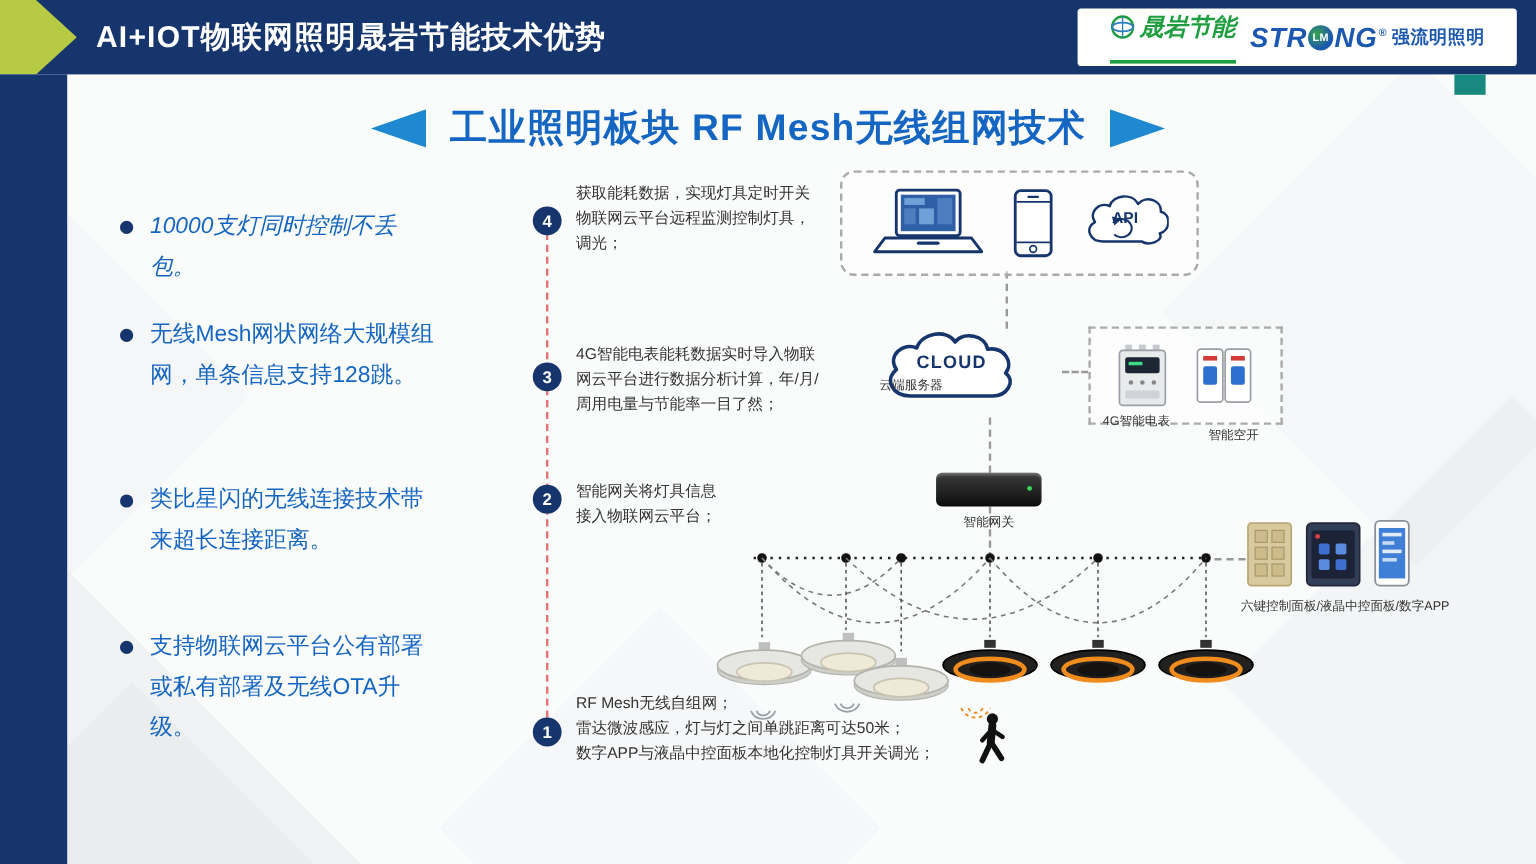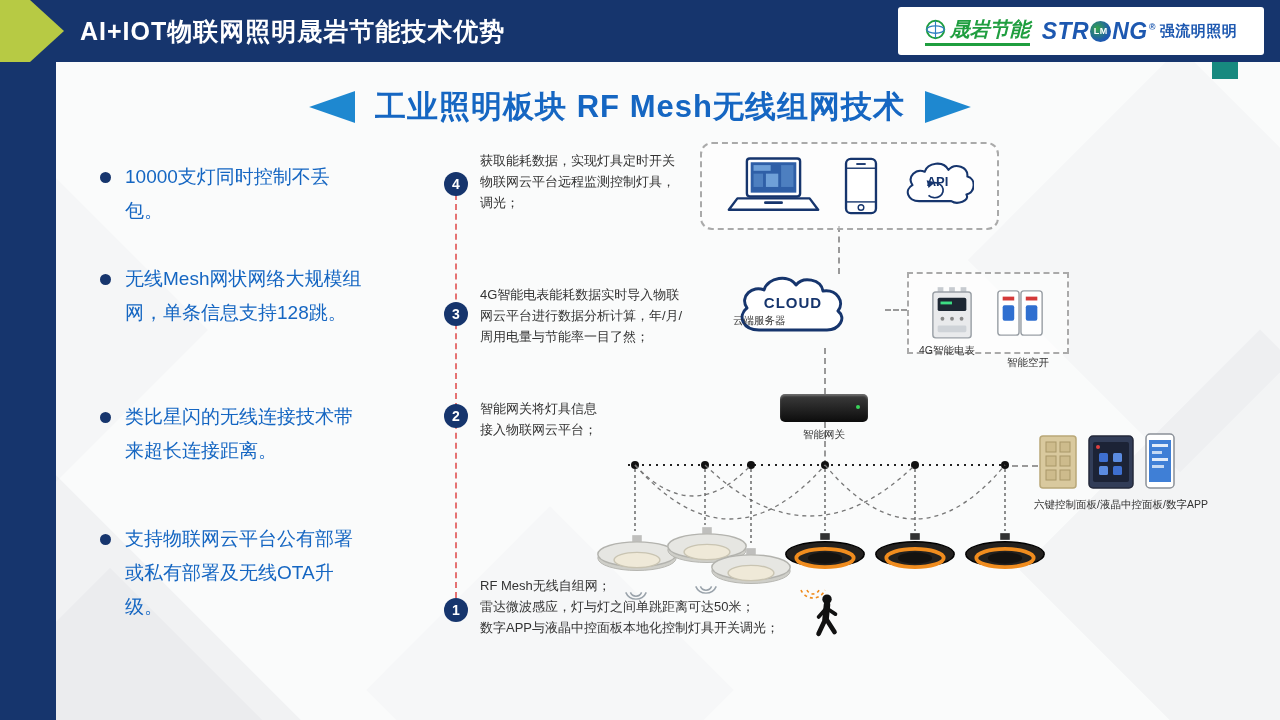--- a/index.html
+++ b/index.html
@@ -16,41 +16,41 @@
   
   .left-strip{position:absolute;left:0;top:62px;width:56px;height:658px;background:#16356d;z-index:2;}
   .header{position:absolute;left:0;top:0;width:1280px;height:62px;background:#16356d;z-index:3;}
   .header-chevron{position:absolute;left:0;top:0;width:64px;height:62px;background:#b7ca44;
     clip-path:polygon(0 0,30px 0,64px 31px,30px 62px,0 62px);}
   .header-title{position:absolute;left:80px;top:0;height:80px;line-height:62px;color:#fff;
     font-size:25px;font-weight:bold;letter-spacing:1px;white-space:nowrap;}
   .logo-box{position:absolute;right:16px;top:7px;width:366px;height:48px;background:#fff;border-radius:3px;
     display:flex;align-items:center;justify-content:center;gap:12px;}
   .logo-green{color:#1f9e3f;font-size:20px;font-weight:bold;font-style:italic;
-    border-bottom:3px solid #1f9e3f;padding-bottom:0;display:flex;align-items:center;gap:4px;white-space:nowrap;}
+    border-bottom:3px solid #1f9e3f;padding-bottom:14px;display:flex;align-items:center;gap:4px;white-space:nowrap;}
   .logo-strong{display:flex;align-items:center;color:#1d58b0;font-weight:bold;font-style:italic;
     font-size:23px;letter-spacing:0.5px;white-space:nowrap;}
   .lm-badge{display:inline-flex;width:21px;height:21px;border-radius:50%;
     background:radial-gradient(circle at 35% 35%,#35a44c,#1d58b0 65%);color:#fff;font-size:9px;
     font-weight:bold;font-style:normal;align-items:center;justify-content:center;margin:0 1px;}
   .logo-reg{font-size:9px;vertical-align:top;margin:0 2px 0 1px;align-self:flex-start;padding-top:4px;}
   .logo-cn{font-size:15px;font-style:normal;font-weight:bold;color:#1d58b0;margin-left:2px;}
   .teal-square{position:absolute;right:42px;top:62px;width:26px;height:17px;background:#17897f;z-index:3;}
   
   .sec-row{position:absolute;left:0;top:86px;width:1280px;display:flex;align-items:center;
     justify-content:center;gap:20px;z-index:3;}
   .tri{width:46px;height:32px;background:#1e88d0;}
   .tri-left{clip-path:polygon(100% 0,100% 100%,0 50%);}
   .tri-right{clip-path:polygon(0 0,0 100%,100% 50%);}
   .sec-title{font-size:31px;font-weight:bold;color:#1566c2;letter-spacing:1px;white-space:nowrap;}
   
   .bullet{position:absolute;left:100px;width:262px;display:flex;z-index:3;}
   .bullet .dot{width:11px;height:11px;border-radius:50%;background:#16356d;margin-top:12px;flex:none;}
   .bullet .txt{margin-left:14px;color:#1566c2;font-size:19px;line-height:34px;}
-  .b1{top:160px;}.b2{top:262px;}.b3{top:400px;}.b4{top:522px;}
+  .b1{top:172px;font-style:italic;}.b2{top:262px;}.b3{top:400px;}.b4{top:522px;}
   
   .step-dash{position:absolute;left:455px;top:184px;height:424px;border-left:2px dashed #e57373;z-index:3;}
   .step-num{position:absolute;width:24px;height:24px;border-radius:50%;background:#16356d;color:#fff;
     font-size:14px;font-weight:bold;text-align:center;line-height:24px;z-index:4;}
   .n4{left:444px;top:172px;}.n3{left:444px;top:302px;}.n2{left:444px;top:404px;}.n1{left:444px;top:598px;}
   .step-text{position:absolute;left:480px;color:#333;font-size:13px;line-height:21px;z-index:4;}
   .step-text div{white-space:nowrap;}
   .t4{top:150px;}.t3{top:284px;}.t2{top:398px;}.t1{top:575px;}
   
   .devices-box{position:absolute;left:700px;top:142px;width:295px;height:84px;border:2px dashed #aaa;

